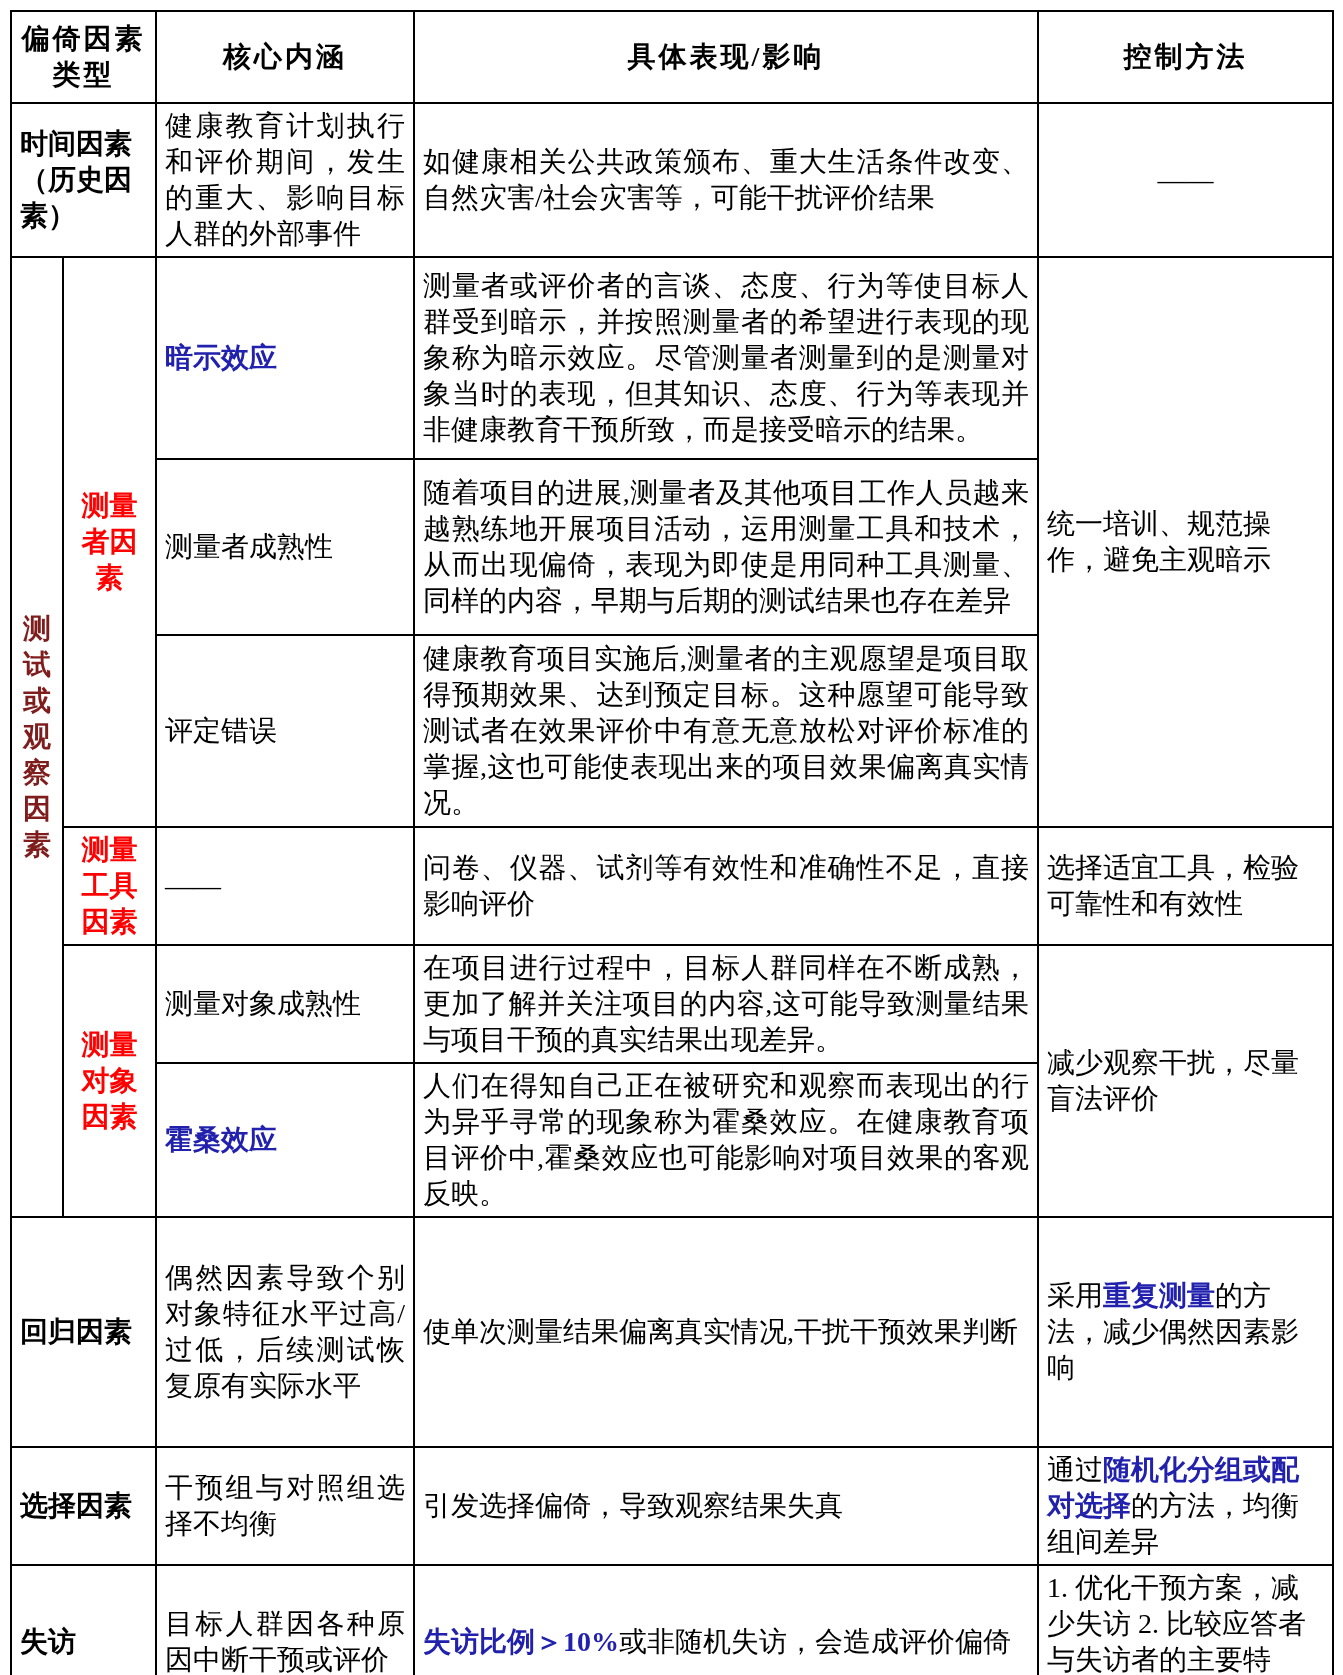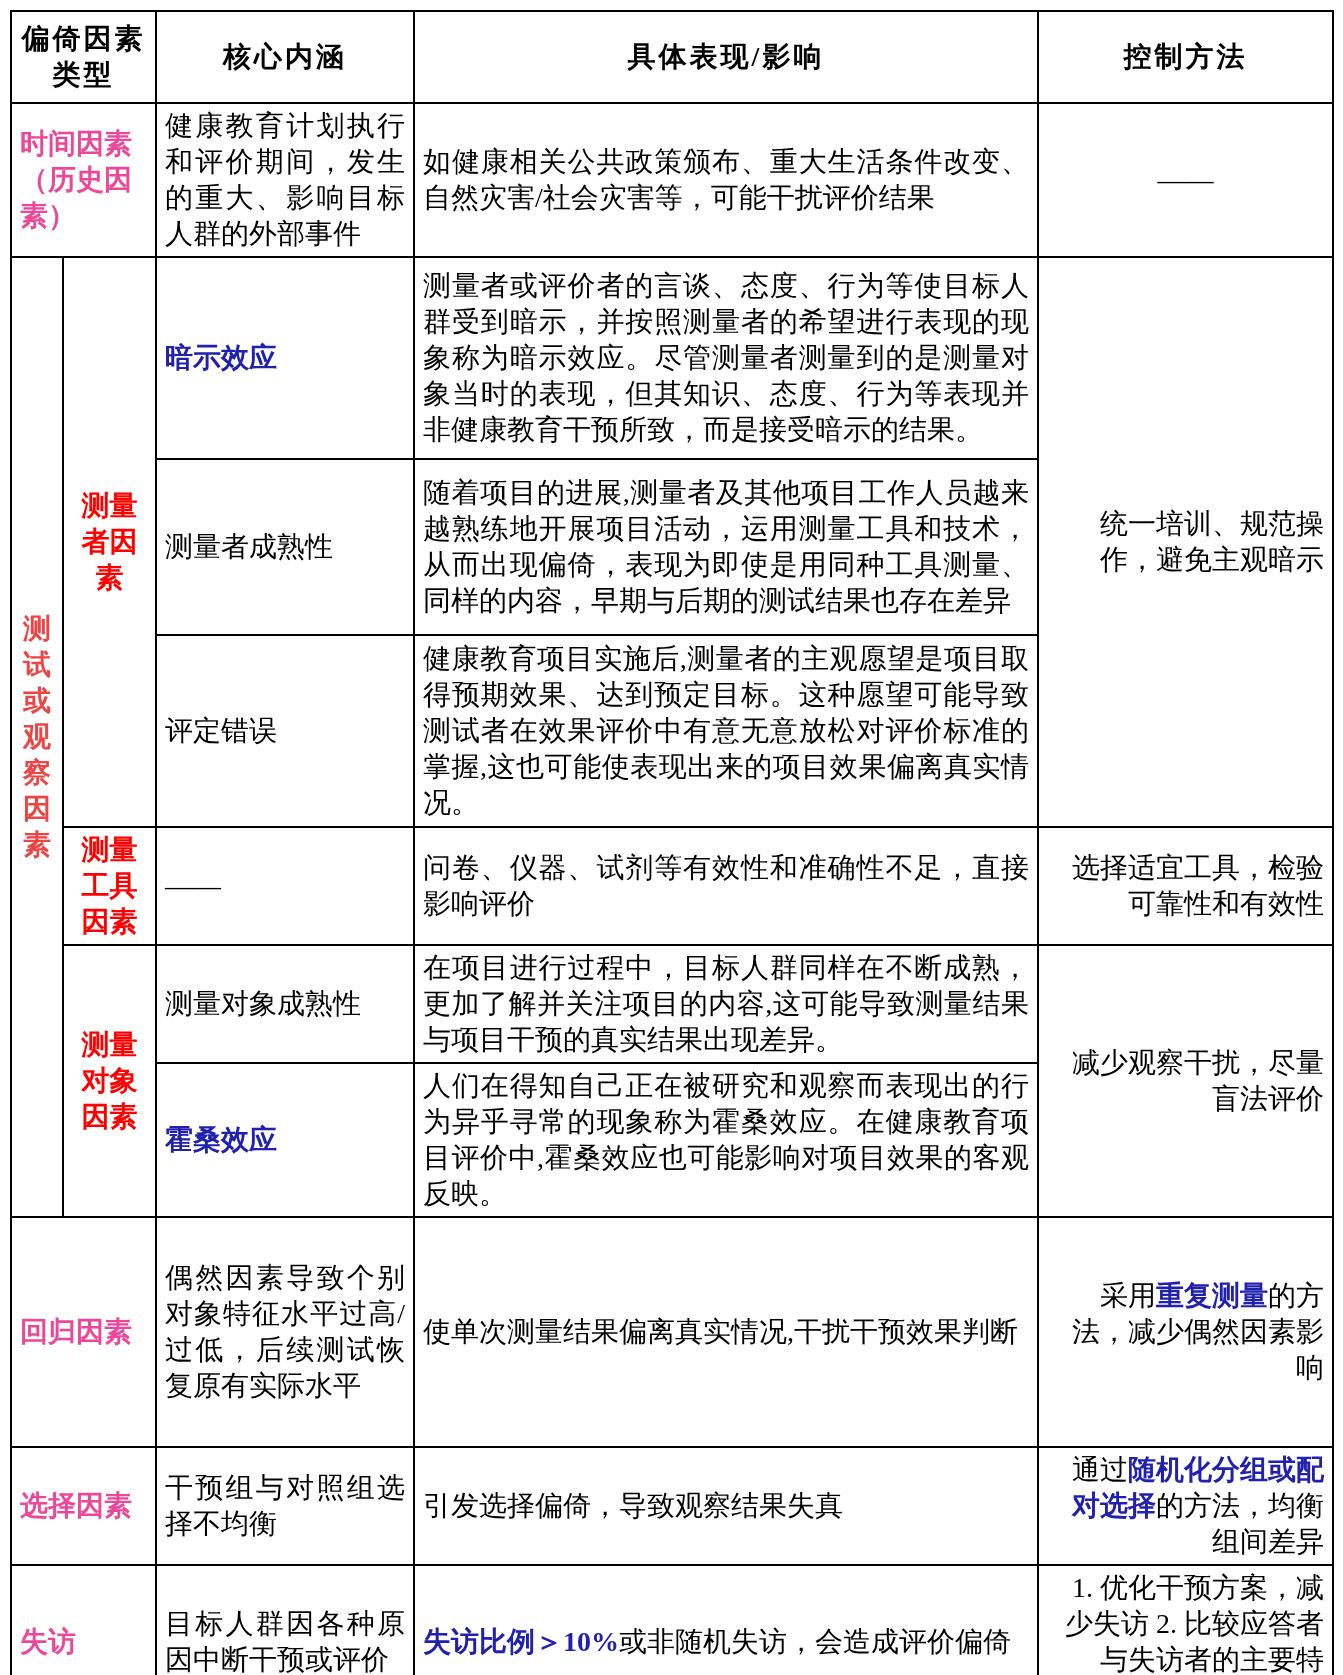--- a/index.html
+++ b/index.html
@@ -28,28 +28,28 @@
   }
   th.hdr {
     font-weight: bold;
     font-size: 30px;
     line-height: 40px;
     text-align: center;
     letter-spacing: 3px;
     padding: 2px;
   }
   td.cat {
-    color: #ec4899;
+    color: #000000;
     font-weight: bold;
     text-align: left;
     padding-left: 12px;
     line-height: 38px;
   }
   td.vert {
-    color: #ef4444;
+    color: #7f1d1d;
     font-weight: bold;
     text-align: center;
     padding: 2px;
     line-height: 38px;
     word-break: break-all;
   }
   td.sub {
     color: #fe0000;
     font-weight: bold;
     text-align: center;
@@ -68,21 +68,21 @@
     font-weight: bold;
   }
   td.para {
     text-align: justify;
     word-break: break-all;
     padding: 4px 10px;
     line-height: 36px;
     margin-left: 20px;
   }
   td.ctrl {
-    text-align: right;
+    text-align: left;
     padding: 4px 10px 4px 12px;
     line-height: 38px;
   }
   td.ctrl-tight {
     line-height: 36px;
   }
   td.dash {
     text-align: center;
   }
   .em {

